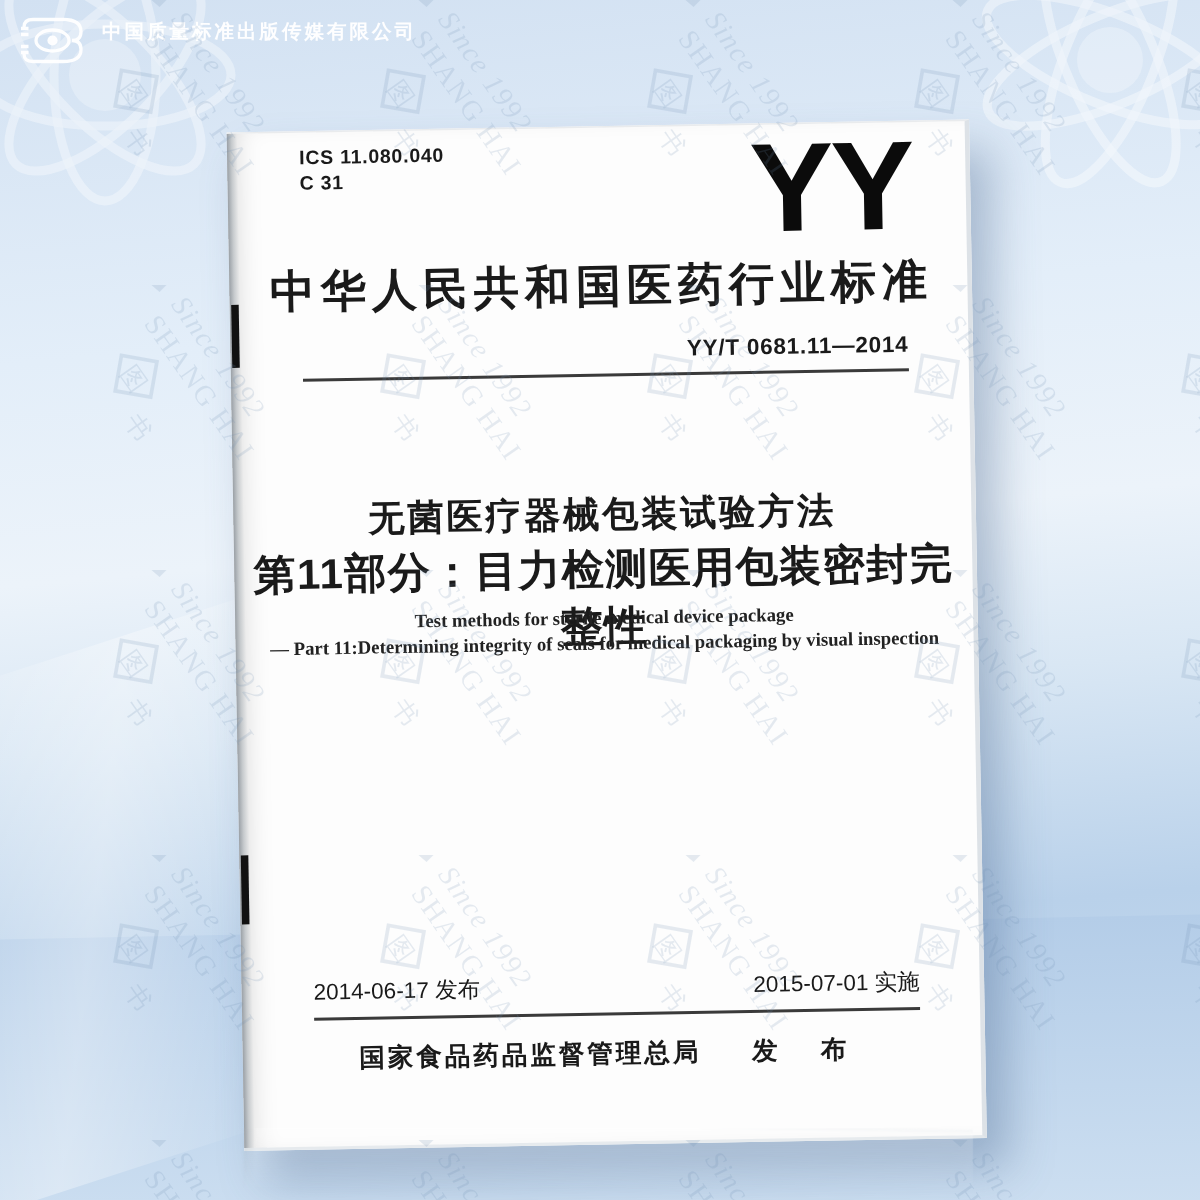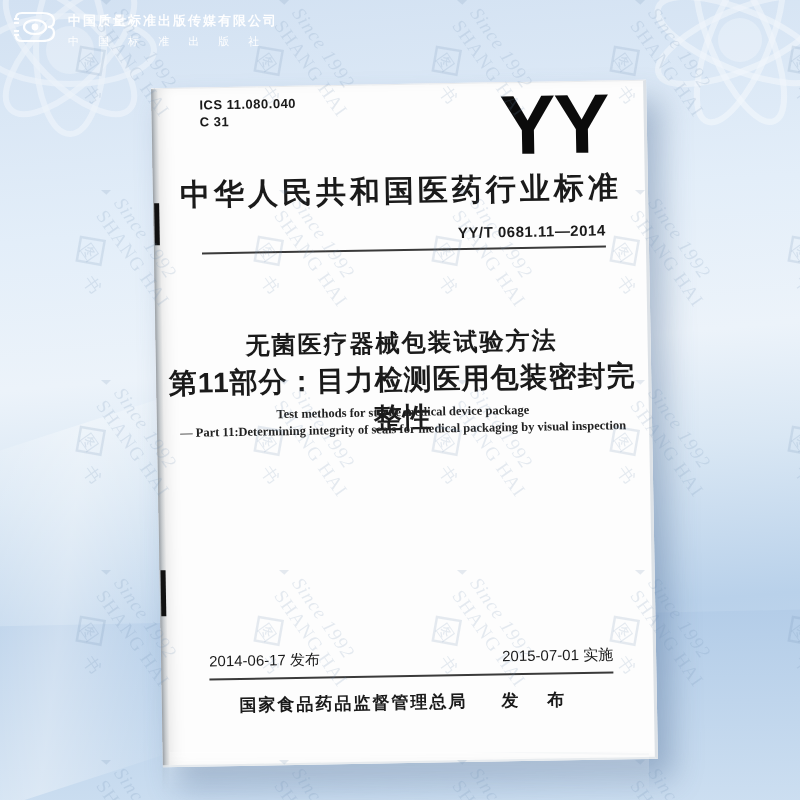--- a/index.html
+++ b/index.html
@@ -101,21 +101,20 @@
     <svg width="46" height="34" viewBox="0 0 46 34">
       <g fill="none" stroke="rgba(255,255,255,.95)" stroke-width="2.2">
         <path d="M10 3 H30 Q42 3 42 11 Q42 17 36 17 Q42 17 42 23 Q42 31 30 31 H10"></path>
         <path d="M10 3 Q4 3 4 8 M10 31 Q4 31 4 26 M7 9 H2 M7 13 H2 M7 21 H2 M7 25 H2"></path>
         <ellipse cx="23" cy="17" rx="11" ry="7"></ellipse>
         <circle cx="23" cy="17" r="3.4" fill="rgba(255,255,255,.95)" stroke="none"></circle>
       </g>
     </svg>
     <div class="txt">
       <div class="l1">中国质量标准出版传媒有限公司</div>
-      <div class="l2">中 国 标 准 出 版 社</div>
     </div>
   </div>
 
   <div class="book" id="book">
     <div class="spine">
       <div class="mark m1"></div>
       <div class="mark m2"></div>
     </div>
     <div class="cover">
       <div class="ics">

